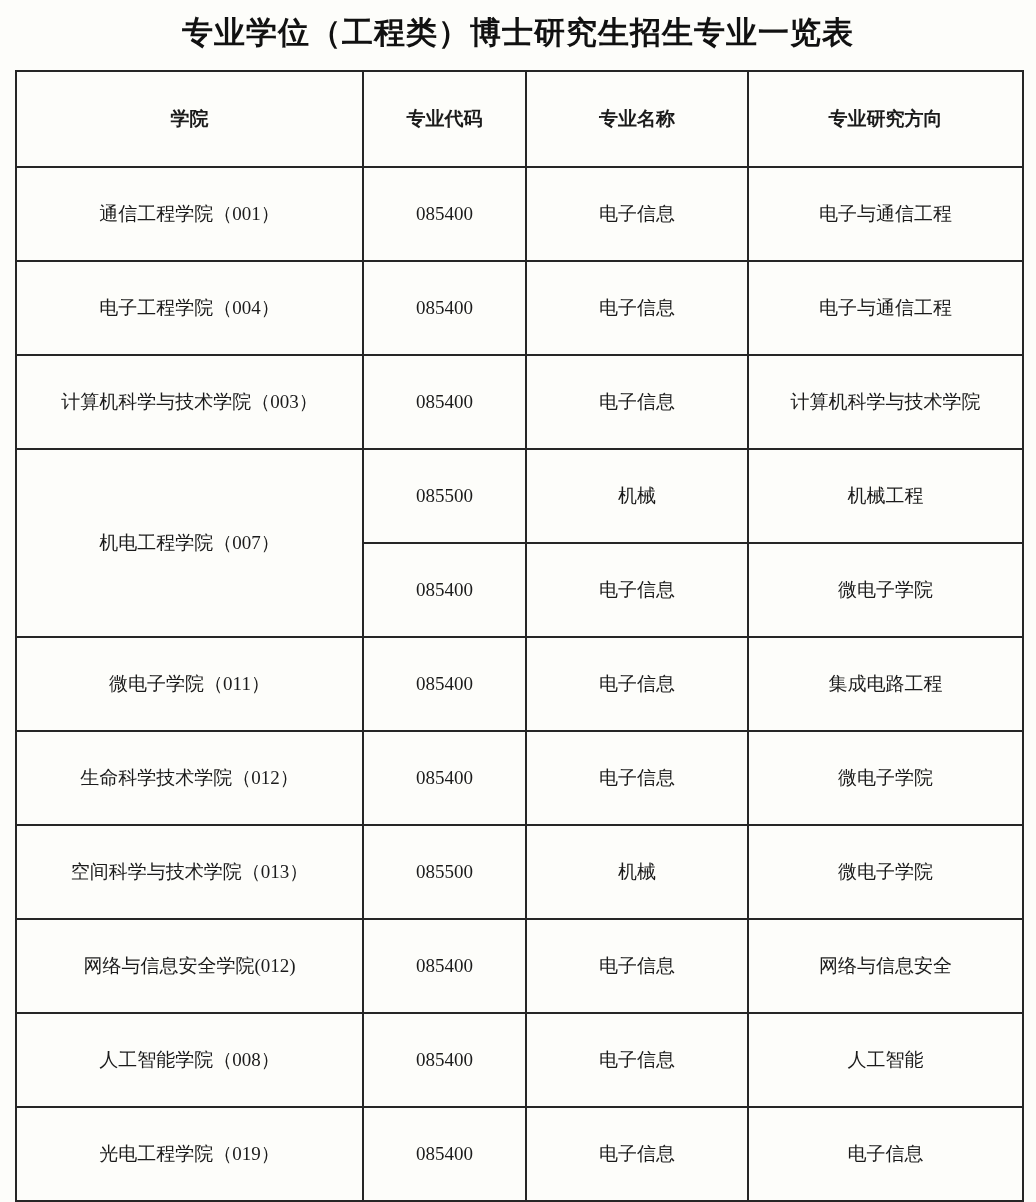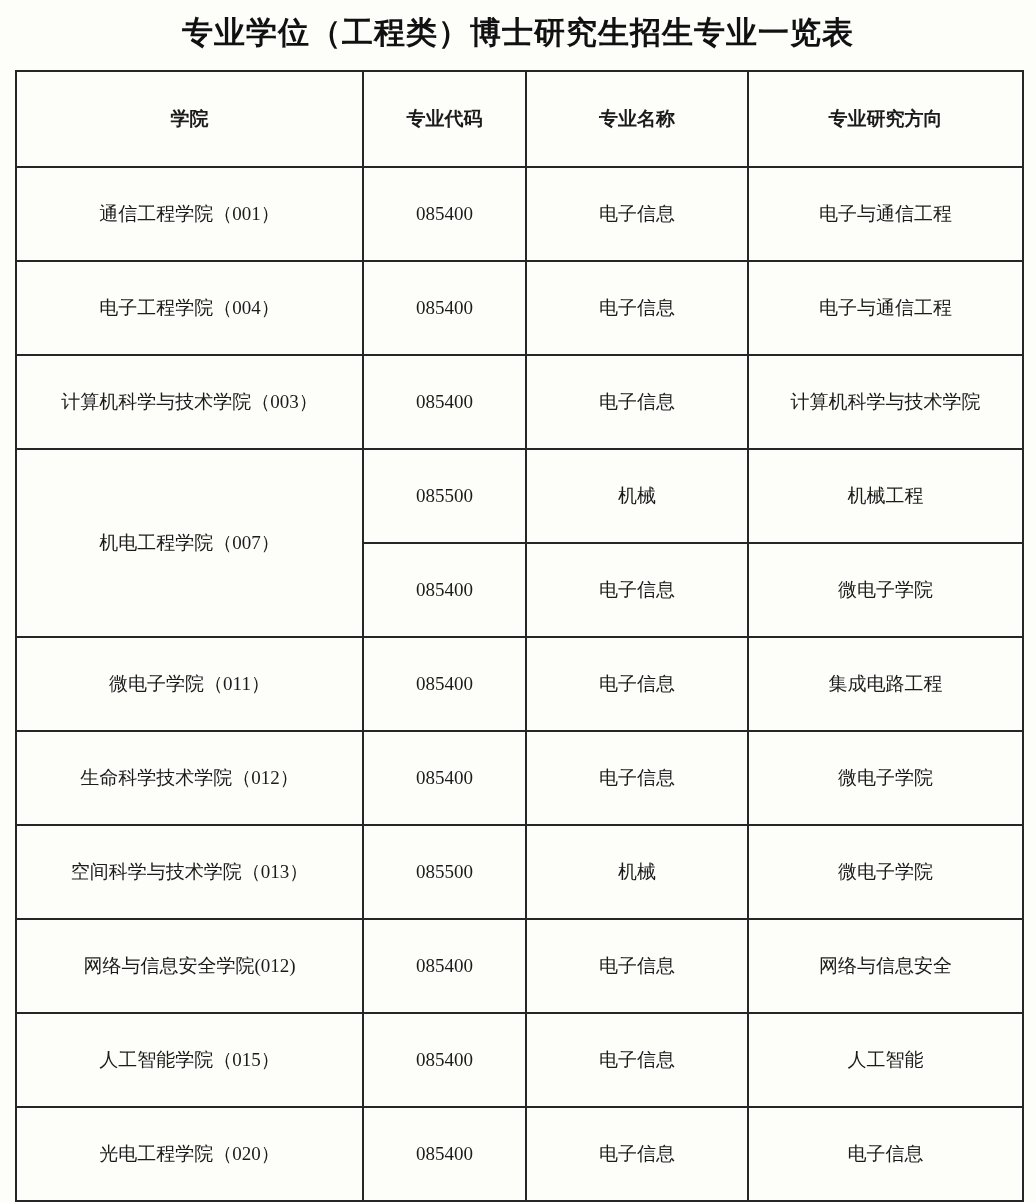--- a/index.html
+++ b/index.html
@@ -125,25 +125,25 @@
       <td class="major-cell">机械</td>
       <td class="direction-cell">微电子学院</td>
     </tr>
     <tr>
       <td class="college-cell">网络与信息安全学院(012)</td>
       <td class="code-cell">085400</td>
       <td class="major-cell">电子信息</td>
       <td class="direction-cell">网络与信息安全</td>
     </tr>
     <tr>
-      <td class="college-cell">人工智能学院（015）</td>
+      <td class="college-cell">人工智能学院（008）</td>
       <td class="code-cell">085400</td>
       <td class="major-cell">电子信息</td>
       <td class="direction-cell">人工智能</td>
     </tr>
     <tr>
-      <td class="college-cell">光电工程学院（020）</td>
+      <td class="college-cell">光电工程学院（019）</td>
       <td class="code-cell">085400</td>
       <td class="major-cell">电子信息</td>
       <td class="direction-cell">电子信息</td>
     </tr>
   </tbody>
 </table>
 
 </body></html>

